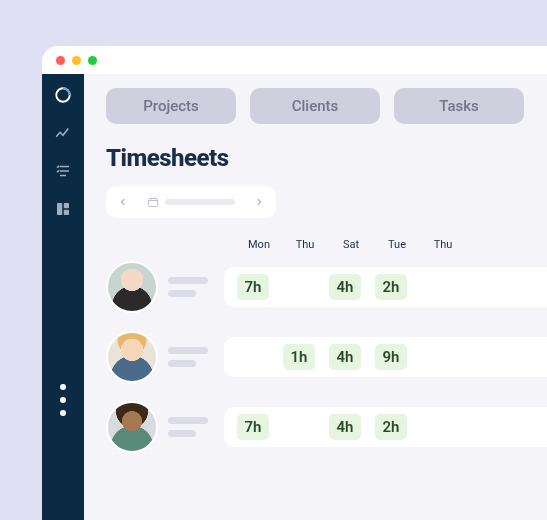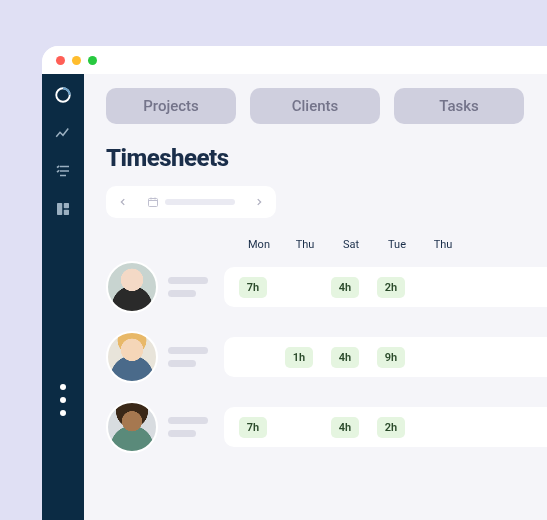--- a/index.html
+++ b/index.html
@@ -159,21 +159,21 @@
     min-width: 230px;
   }
   .cell {
     width: 46px;
     display: flex;
     justify-content: center;
   }
   .chip {
     background: #e5f5e0;
     color: #2a4a2a;
-    font-size: 11px;
+    font-size: 15px;
     font-weight: 600;
     padding: 4px 8px;
     border-radius: 5px;
   }
   
   .av1 { background: radial-gradient(circle at 50% 35%, #f4d9c6 0 28%, transparent 29%), radial-gradient(circle at 50% 90%, #2a2a2a 0 40%, transparent 41%), #c8d4d0; }
   .av2 { background: radial-gradient(circle at 50% 35%, #f5d6b8 0 28%, transparent 29%), radial-gradient(circle at 50% 15%, #e8b868 0 30%, transparent 31%), radial-gradient(circle at 50% 92%, #4a6a8a 0 42%, transparent 43%), #e8e4da; }
   .av3 { background: radial-gradient(circle at 50% 38%, #a67850 0 26%, transparent 27%), radial-gradient(circle at 50% 18%, #3a2818 0 34%, transparent 35%), radial-gradient(circle at 50% 92%, #5a8a7a 0 42%, transparent 43%), #d8dce0; }
 </style>
 </head>

